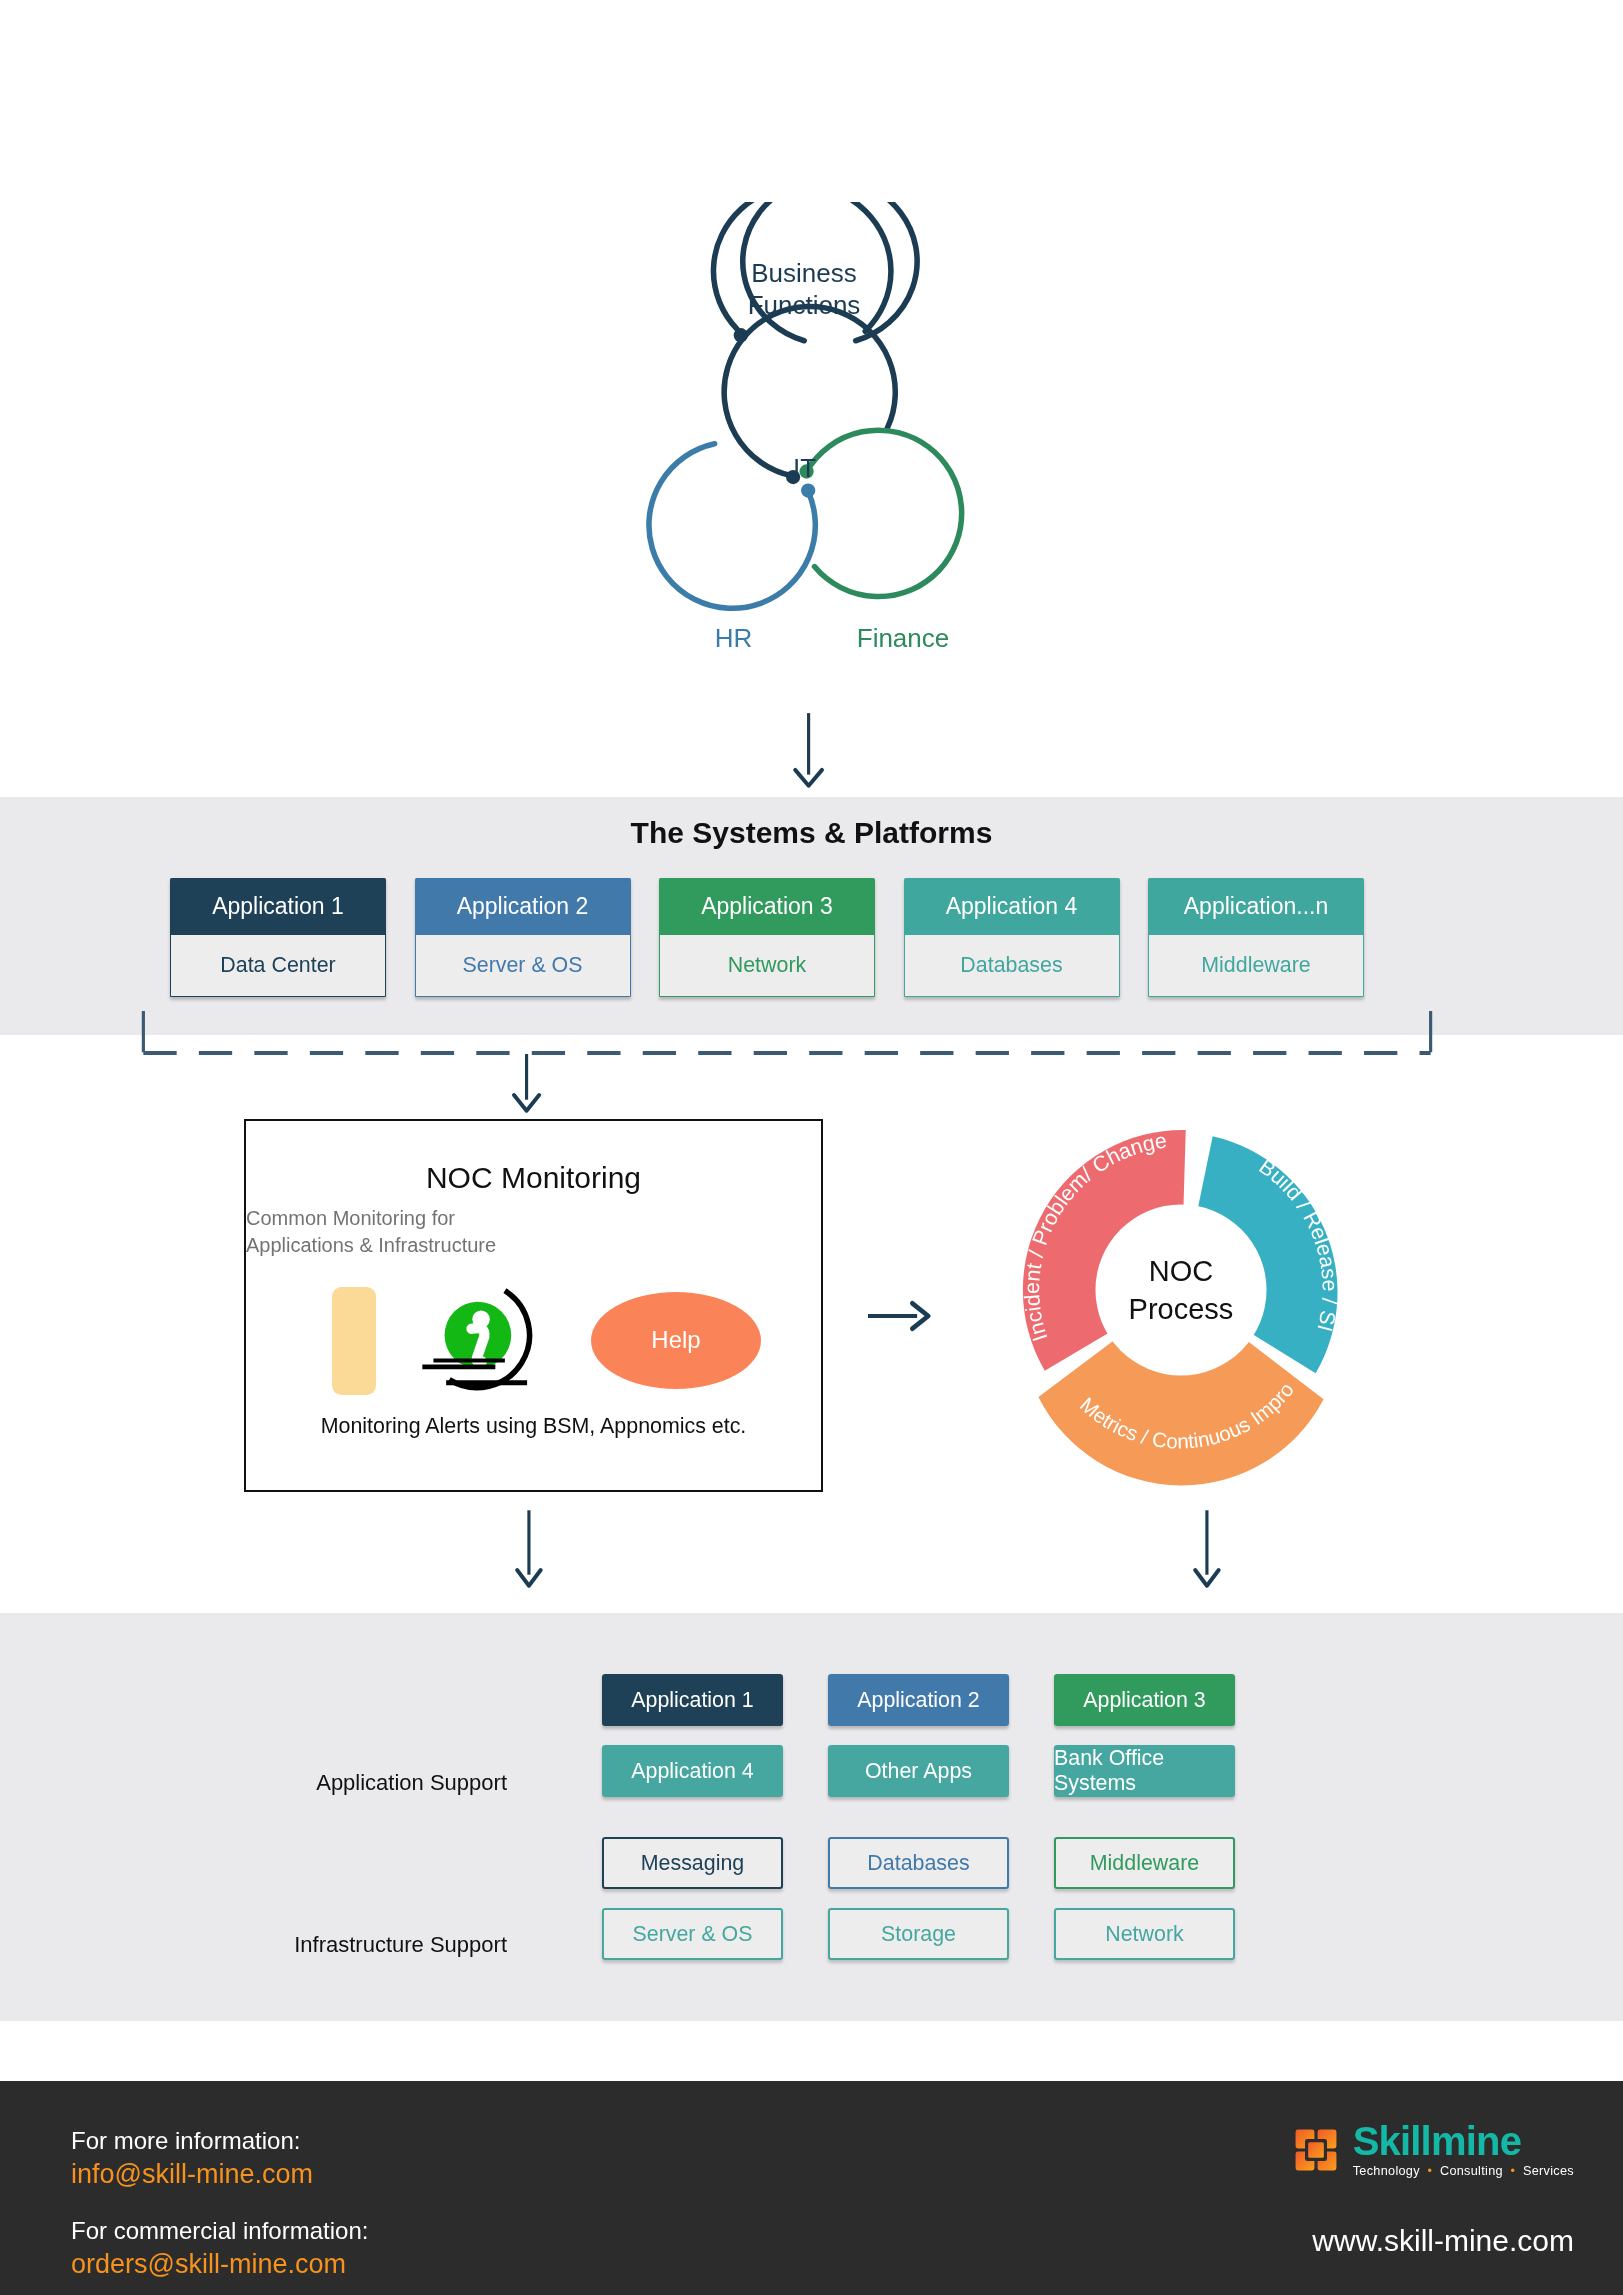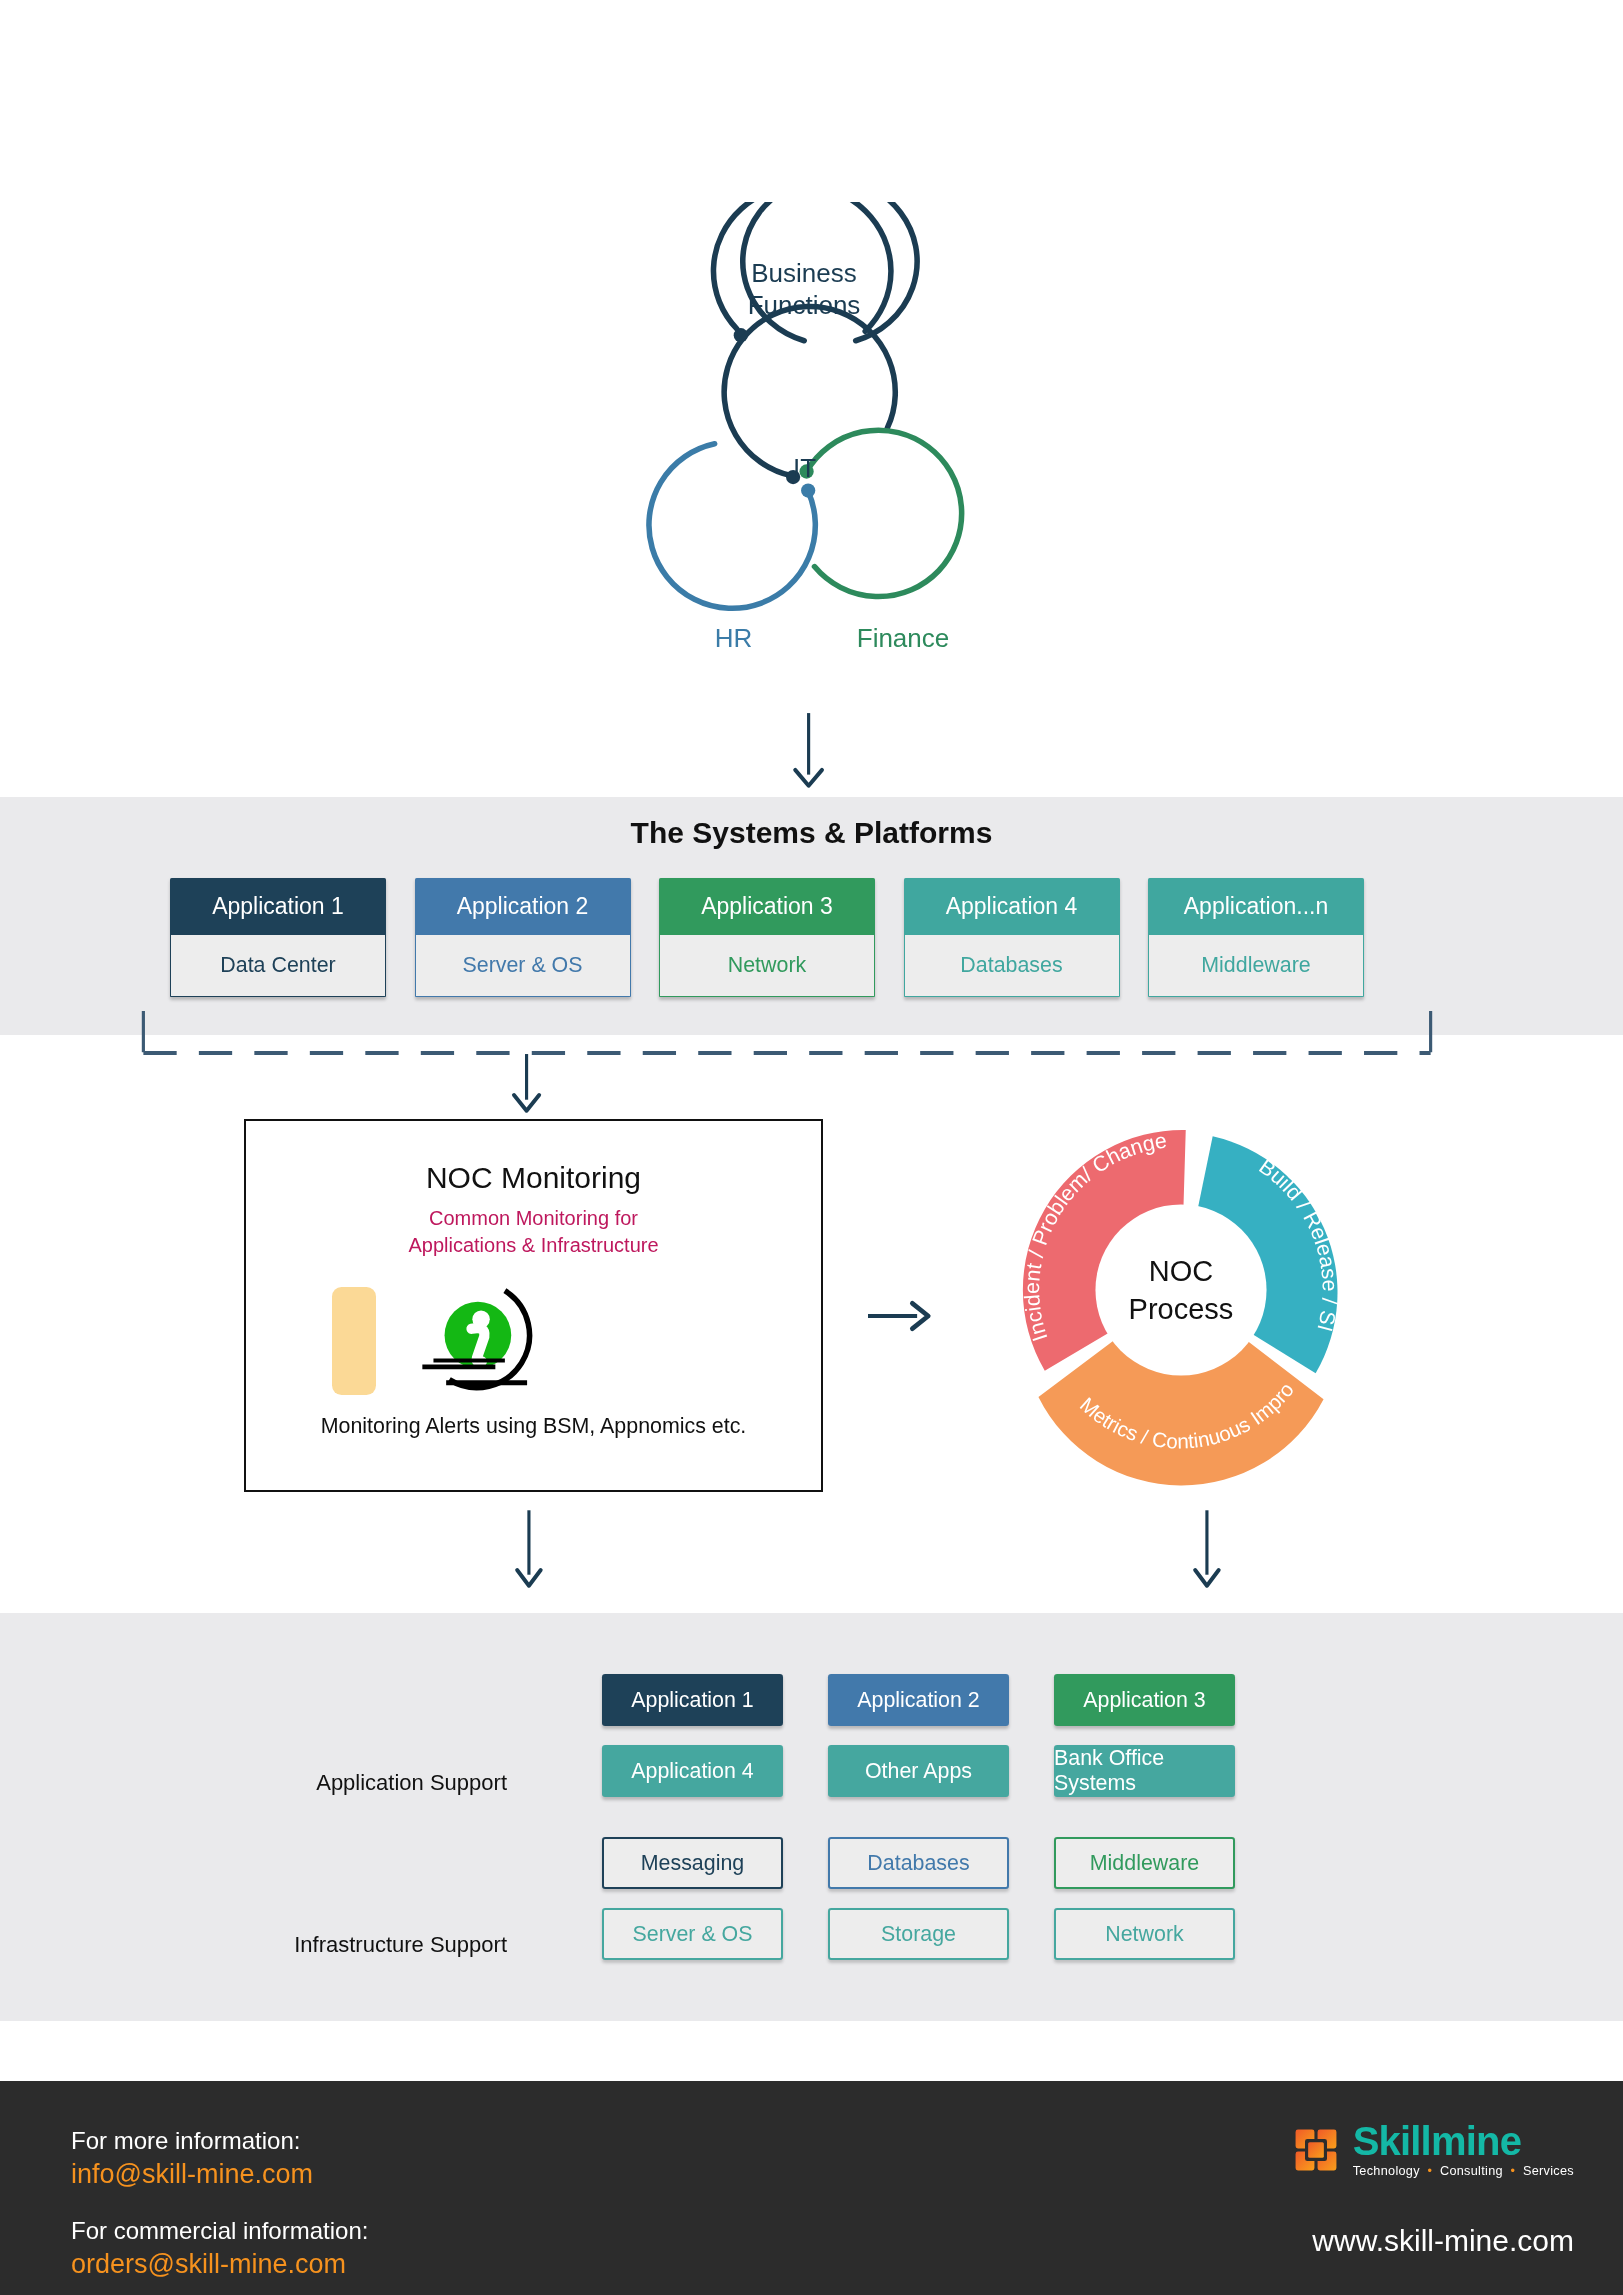--- a/index.html
+++ b/index.html
@@ -66,21 +66,21 @@
 
   
   .bracket { position: absolute; left: 141px; top: 1011px; width: 1292px; height: 46px; }
 
   
   .noc-box {
     position: absolute; left: 244px; top: 1119px; width: 579px; height: 373px;
     background: #fff; border: 2.4px solid #111;
   }
   .noc-title { text-align: center; margin-top: 40px; font-size: 30px; color: #111; }
-  .noc-sub { text-align: center; margin-top: 9.5px; font-size: 20px; color: #be185d; line-height: 27px; }
+  .noc-sub { text-align: left; margin-top: 9.5px; font-size: 20px; color: #737373; line-height: 27px; }
   .noc-row { position: relative; height: 119px; margin-top: 19px; }
   .yellow-bar {
     position: absolute; left: 86px; top: 9.5px; width: 44px; height: 108px;
     background: #fbd996; border-radius: 9.5px;
   }
   .info-icon { position: absolute; left: 162px; top: 0px; width: 139px; height: 123px; }
   .help-ellipse {
     position: absolute; left: 345px; top: 14.3px; width: 170px; height: 97px;
     background: #fb8358; border-radius: 50%;
     display: flex; align-items: center; justify-content: center;
@@ -210,20 +210,21 @@
       <svg class="info-icon" viewBox="0 0 175 155">
         <path d="M 122 16 A 62 62 0 1 1 52 128" fill="none" stroke="#000" stroke-width="7"></path>
         <circle cx="88" cy="72" r="48" fill="#fff"></circle>
         <circle cx="88" cy="72" r="42" fill="#14b814"></circle>
         <circle cx="92" cy="52" r="11" fill="#fff"></circle>
         <path d="M 80 64 q 18 -4 16 10 l -9 26 q -2 8 6 5" fill="none" stroke="#fff" stroke-width="13" stroke-linecap="round"></path>
         <line x1="18" y1="112" x2="110" y2="112" stroke="#000" stroke-width="6"></line>
         <line x1="32" y1="104" x2="122" y2="104" stroke="#000" stroke-width="5"></line>
         <line x1="48" y1="132" x2="150" y2="132" stroke="#000" stroke-width="6"></line>
       </svg>
+      <div class="help-ellipse">Help</div>
     </div>
     <div class="noc-foot">Monitoring Alerts using BSM, Appnomics etc.</div>
   </div>
 
   <svg class="arrow-right" style="left:868px; top:1292px;" width="103" height="48" viewBox="0 0 130 60">
     <line x1="0" y1="30" x2="62" y2="30" stroke="#1b3c52" stroke-width="5"></line>
     <polyline points="56,14 76,30 56,46" fill="none" stroke="#1b3c52" stroke-width="6" stroke-linecap="round" stroke-linejoin="round"></polyline>
   </svg>
 
   <svg class="donut" viewBox="0 0 500 500">

